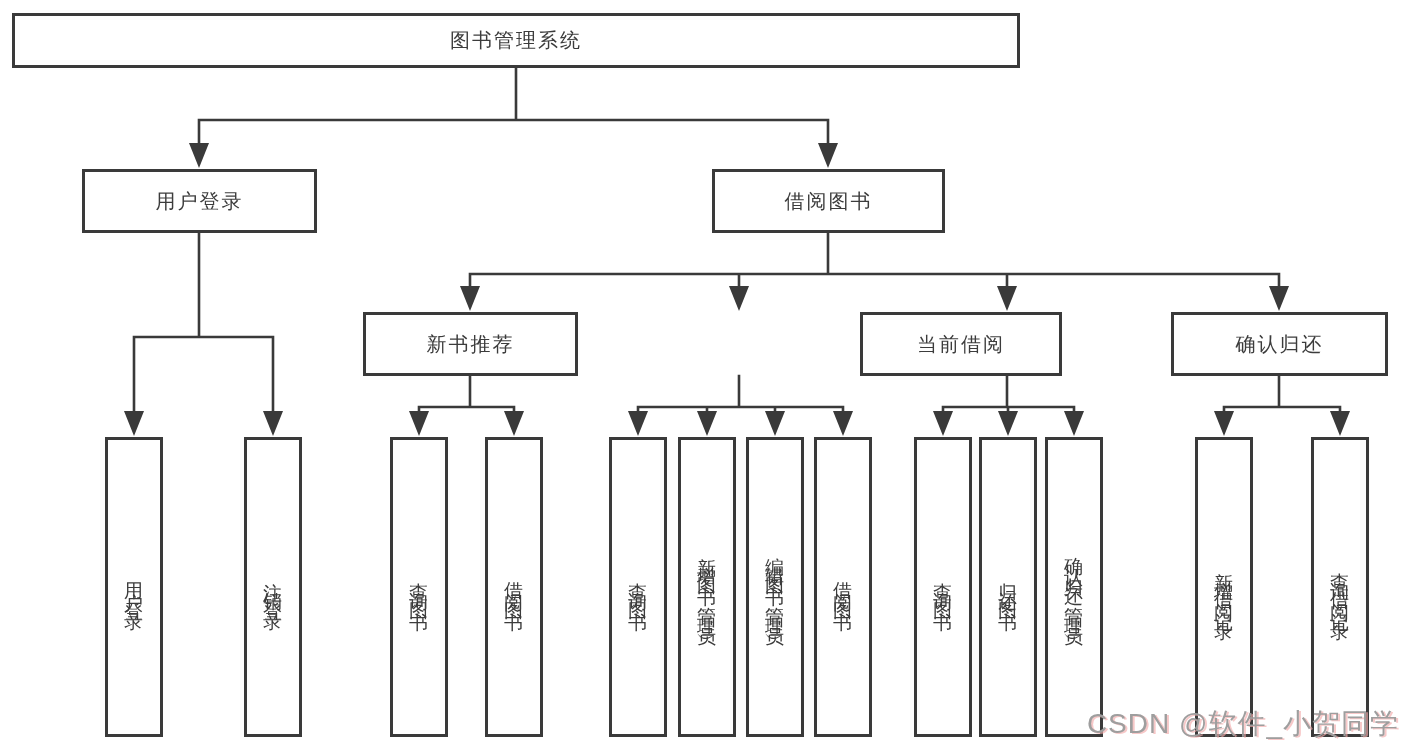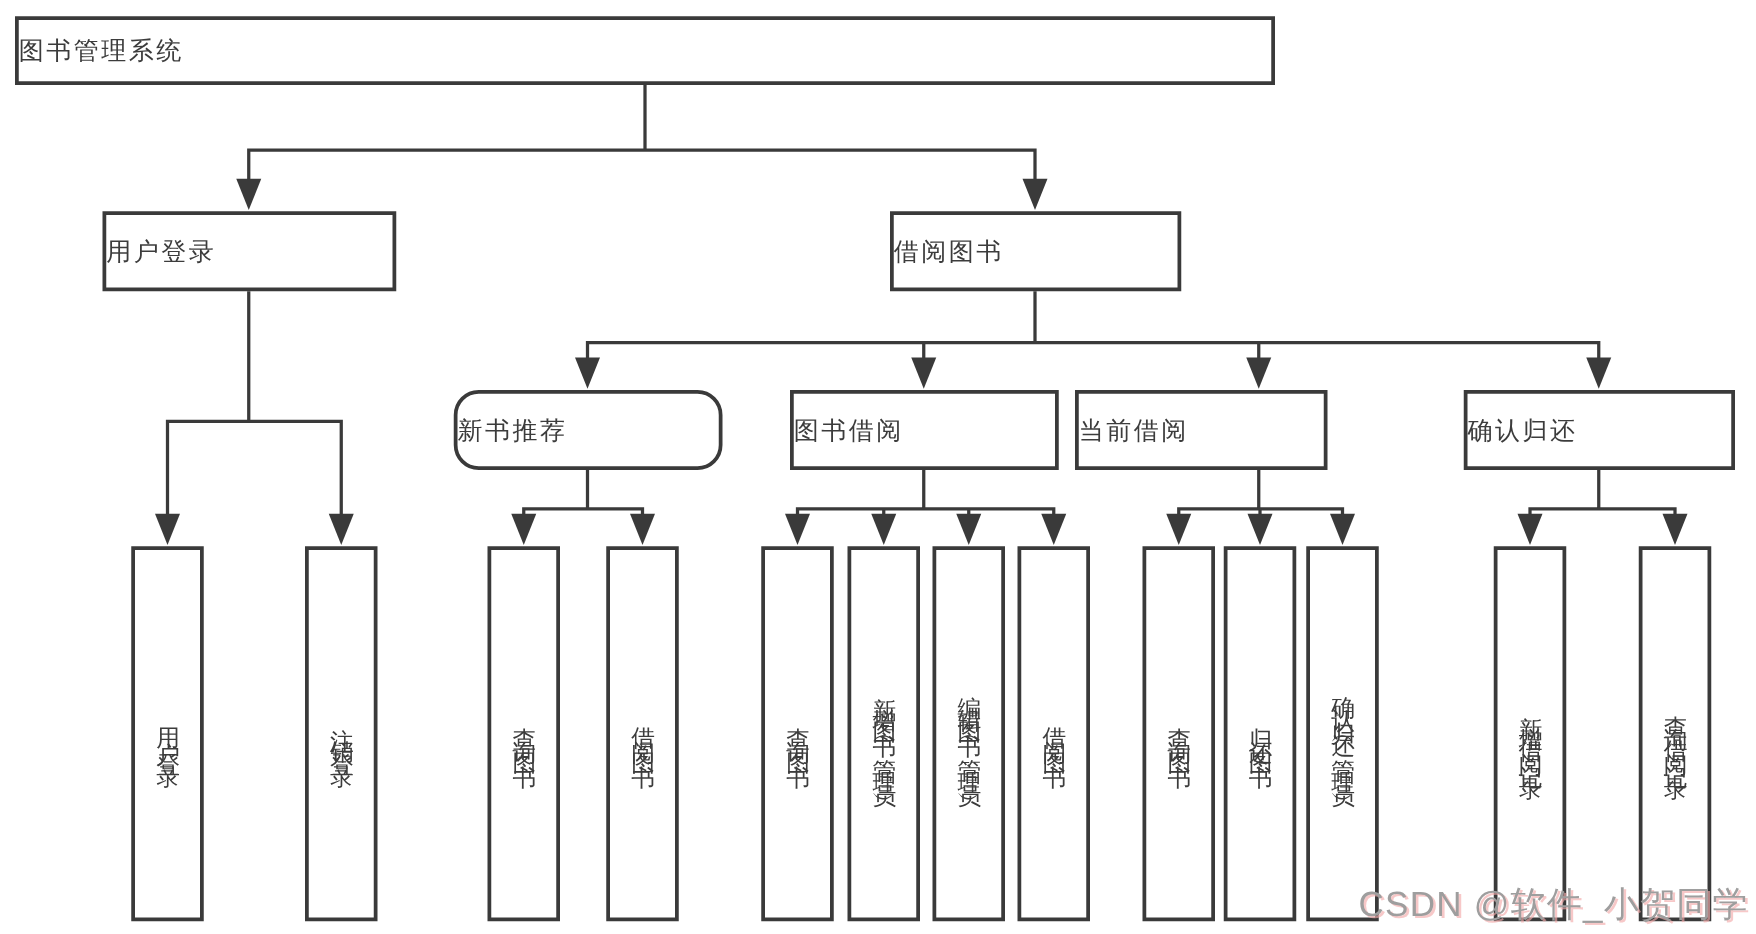--- a/index.html
+++ b/index.html
@@ -4,27 +4,27 @@
 <style>
   html,body{margin:0;padding:0;background:#fff;}
   .canvas{
     position:relative;width:1405px;height:747px;background:#ffffff;
     font-family:"Liberation Sans","DejaVu Sans",sans-serif;
     color:#3c3c3c;overflow:hidden;
   }
   .wires{position:absolute;left:0;top:0;width:1405px;height:747px;}
   .node{
     position:absolute;box-sizing:border-box;background:#fff;
-    border:3px solid #3a3a3a;display:flex;align-items:center;
+    border:3px solid #3a3a3a;display:flex;align-items:center;justify-content:center;
     font-size:20px;letter-spacing:2px;color:#3c3c3c;z-index:2;
   }
   .b-root{left:12px;top:13px;width:1008px;height:55px;}
   .b-user{left:82px;top:169px;width:235px;height:64px;}
   .b-mgmt{left:712px;top:169px;width:233px;height:64px;}
-  .b-newbook{left:363px;top:312px;width:215px;height:64px;border-radius:20px;}
+  .b-newbook{left:363px;top:312px;width:215px;height:64px;}
   .b-borrow{left:632px;top:312px;width:215px;height:64px;}
   .b-current{left:860px;top:312px;width:202px;height:64px;}
   .b-record{left:1171px;top:312px;width:217px;height:64px;}
   .leaf{
     position:absolute;top:437px;width:58px;height:300px;box-sizing:border-box;
     background:#fff;border:3px solid #3a3a3a;display:flex;align-items:center;
     justify-content:center;z-index:2;
   }
   .leaf span{
     writing-mode:vertical-rl;text-orientation:upright;
@@ -90,23 +90,20 @@
   <div class="node b-user">
     <span>用户登录</span>
   </div>
   <div class="node b-mgmt">
     <span>借阅图书</span>
   </div>
 
   <div class="node b-newbook">
     <span>新书推荐</span>
   </div>
-  <div class="node b-borrow">
-    <span>图书借阅</span>
-  </div>
   <div class="node b-current">
     <span>当前借阅</span>
   </div>
   <div class="node b-record">
     <span>确认归还</span>
   </div>
 
   <div class="leaf lf1">
     <span>用户登录</span>
   </div>

